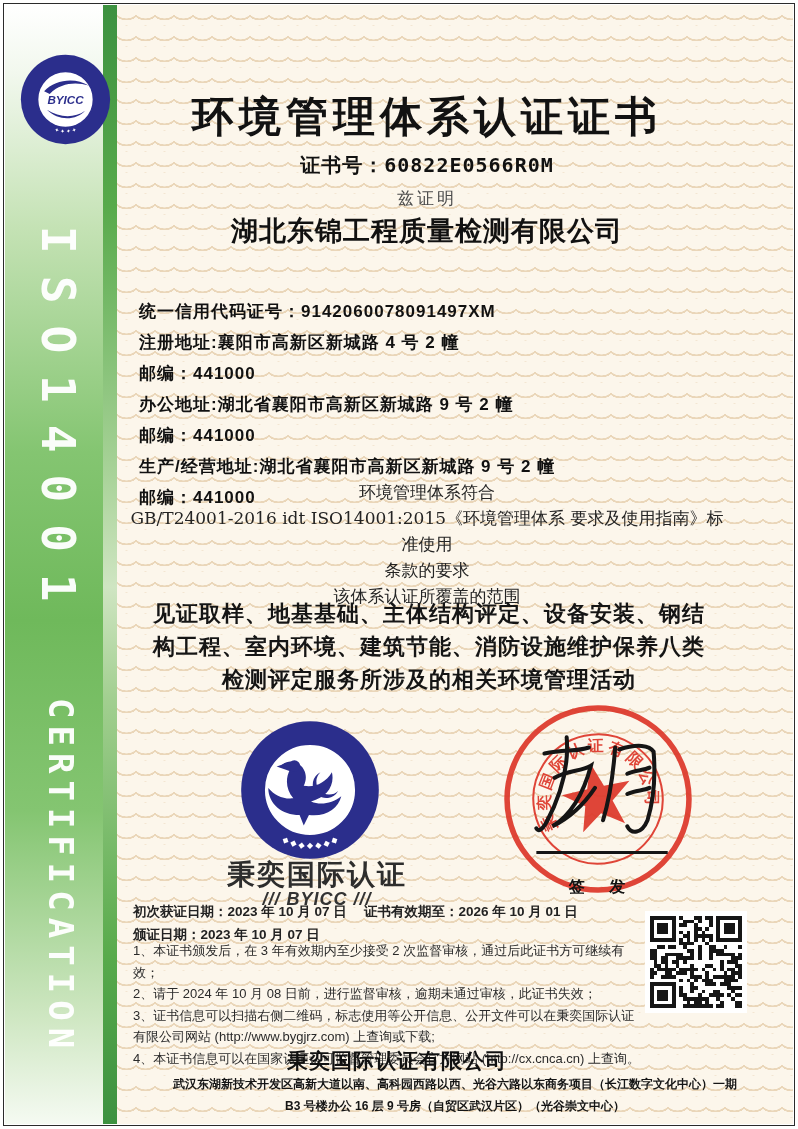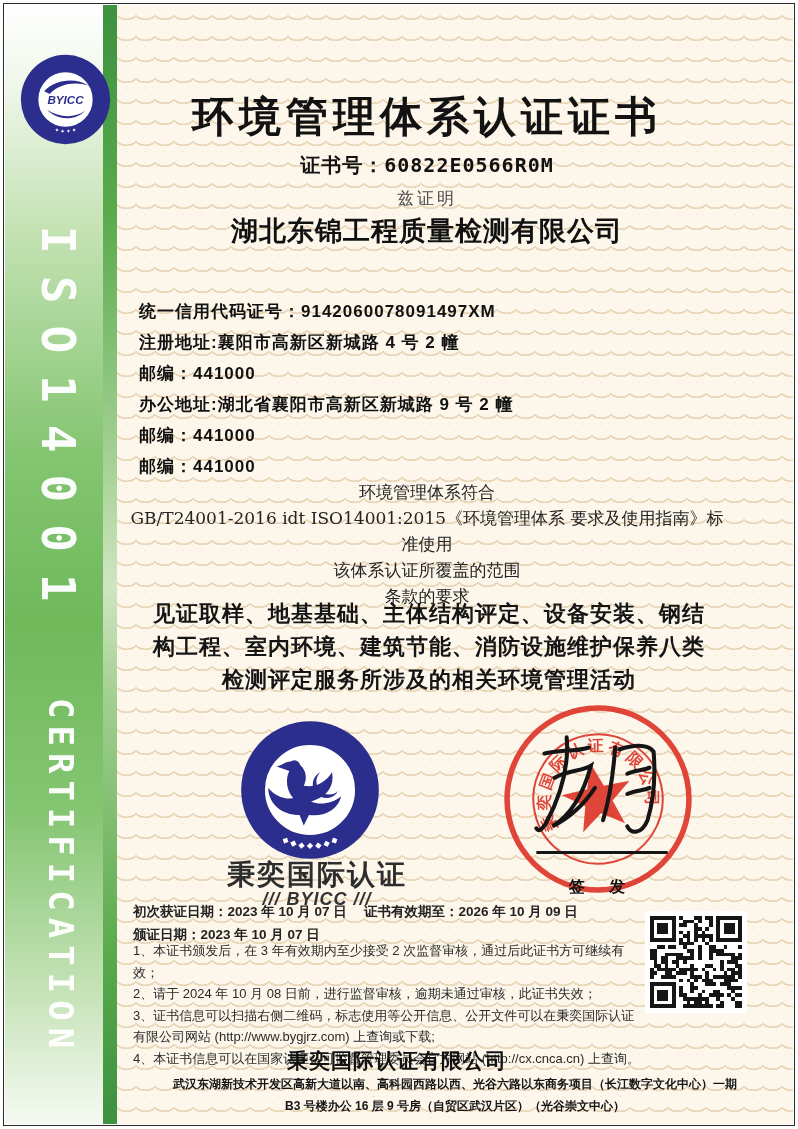--- a/index.html
+++ b/index.html
@@ -99,28 +99,29 @@
     </div>
     <div class="abs ctr hereby">兹证明</div>
     <div class="abs ctr company">湖北东锦工程质量检测有限公司</div>
 
     <div class="abs info">
       <div>统一信用代码证号：9142060078091497XM</div>
       <div>注册地址:襄阳市高新区新城路 4 号 2 幢</div>
       <div>邮编：441000</div>
       <div>办公地址:湖北省襄阳市高新区新城路 9 号 2 幢</div>
       <div>邮编：441000</div>
+      <div>生产/经营地址:湖北省襄阳市高新区新城路 9 号 2 幢</div>
       <div>邮编：441000</div>
     </div>
 
     <div class="abs ctr standard">
       <div>环境管理体系符合</div>
       <div>GB/T24001-2016 idt ISO14001:2015《环境管理体系 要求及使用指南》标准使用</div>
+      <div>条款的要求</div>
       <div>该体系认证所覆盖的范围</div>
-      <div>条款的要求</div>
     </div>
 
     <div class="abs scope">见证取样、地基基础、主体结构评定、设备安装、钢结构工程、室内环境、建筑节能、消防设施维护保养八类检测评定服务所涉及的相关环境管理活动</div>
 
     <svg class="abs biglogo" viewBox="0 0 140 140">
       <circle cx="70" cy="70" r="66" fill="#2b2e8c"></circle>
       <circle cx="70" cy="70" r="44" fill="#ffffff"></circle>
       <circle cx="70" cy="70" r="44" fill="none" stroke="#2b2e8c" stroke-width="1.6"></circle>
       <defs>
         <path id="logoTop" d="M 70,126 A 56,56 0 1 1 69.99,126"></path>
@@ -168,21 +169,21 @@
         <path d="M112,44 C110,72 106,96 100,116"></path>
         <path d="M116,46 C134,40 146,42 150,48 C152,72 150,96 144,116 C138,130 128,130 124,122"></path>
         <path d="M124,70 C132,66 140,67 146,64"></path>
         <path d="M124,90 C132,86 140,87 146,84"></path>
       </g>
       <path d="M34,148 L164,148" stroke="#151515" stroke-width="3"></path>
     </svg>
     <div class="abs sign-label">签 发</div>
 
     <div class="abs daterow d1">初次获证日期：2023 年 10 月 07 日</div>
-    <div class="abs daterow d2">证书有效期至：2026 年 10 月 09 日</div>
+    <div class="abs daterow d2">证书有效期至：2026 年 10 月 01 日</div>
     <div class="abs daterow d3">颁证日期：2023 年 10 月 07 日</div>
 
     <div class="abs notes">
       <div>1、本证书颁发后，在 3 年有效期内至少接受 2 次监督审核，通过后此证书方可继续有效；</div>
       <div>2、请于 2024 年 10 月 08 日前，进行监督审核，逾期未通过审核，此证书失效；</div>
       <div>3、证书信息可以扫描右侧二维码，标志使用等公开信息、公开文件可以在秉奕国际认证有限公司网站 (http://www.bygjrz.com) 上查询或下载;</div>
       <div>4、本证书信息可以在国家认证认可监督管理委员会官方网站 (http://cx.cnca.cn) 上查询。</div>
     </div>
 
     <div class="abs qrbox">

